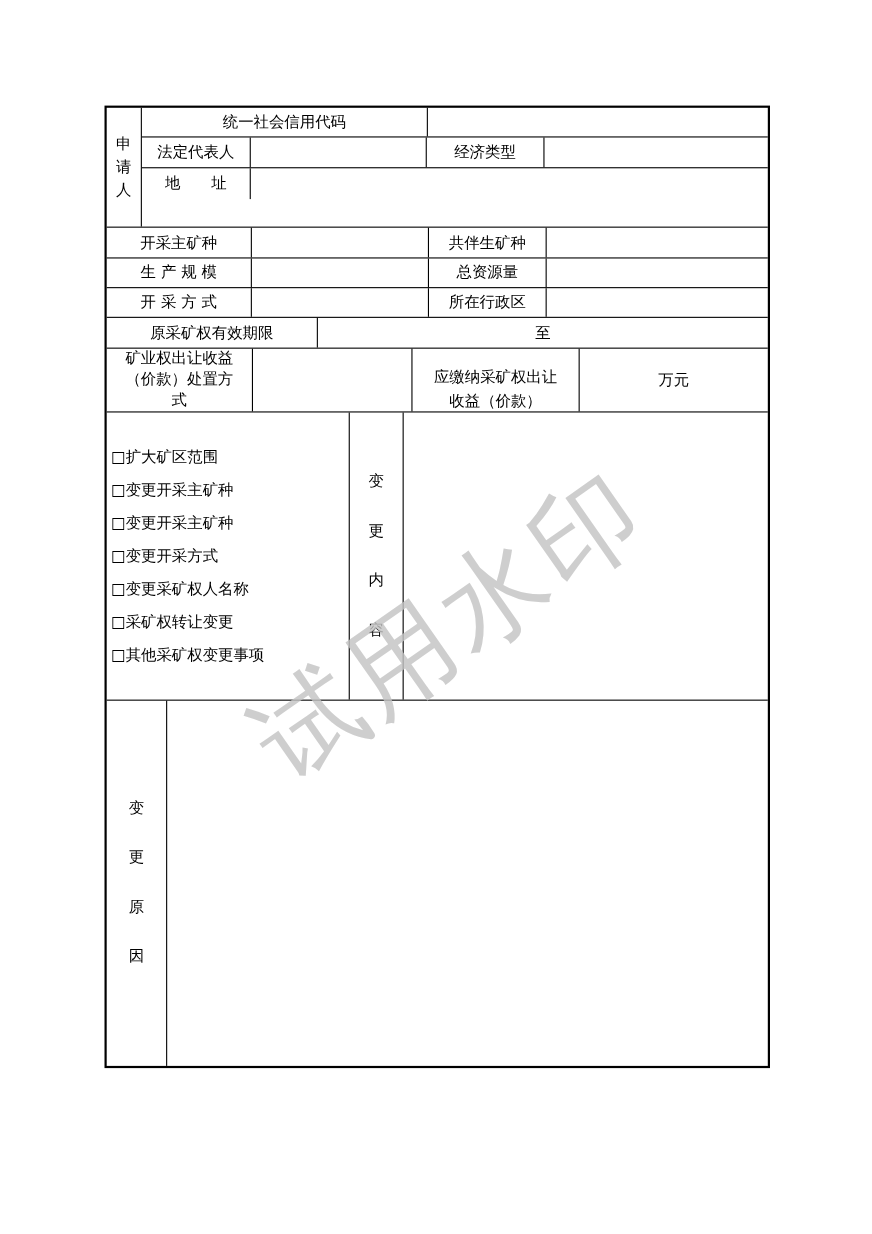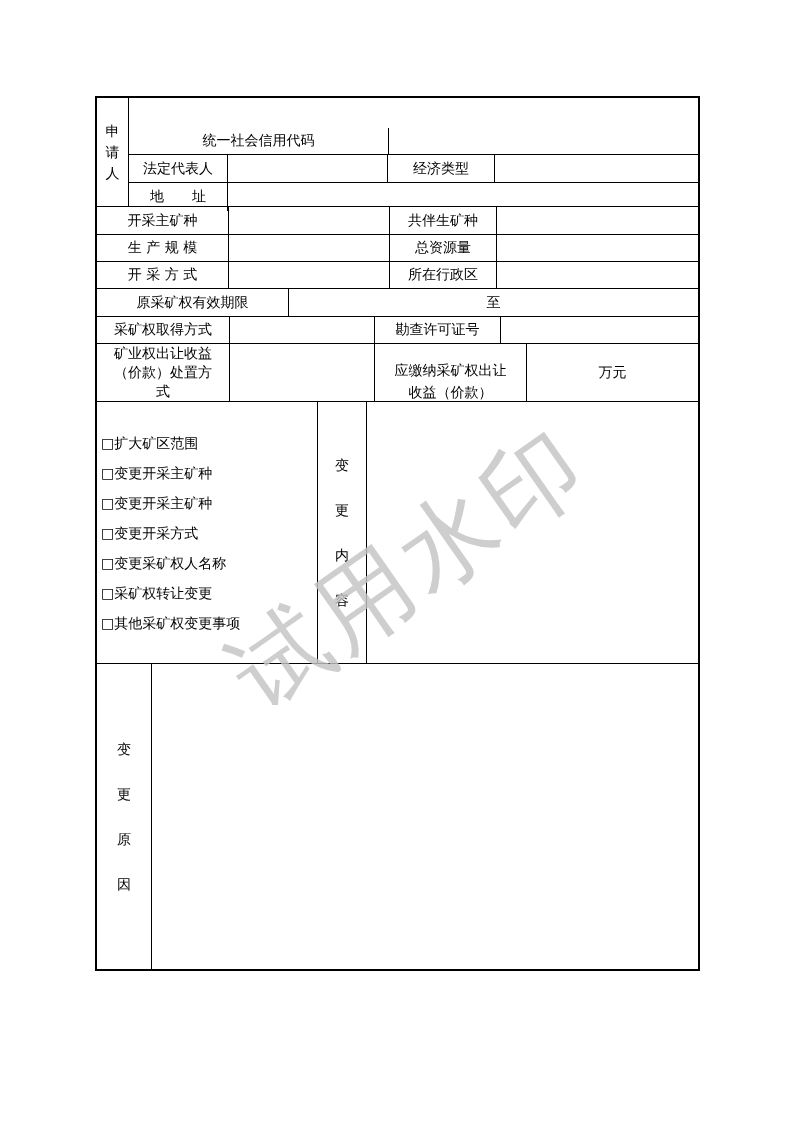--- a/index.html
+++ b/index.html
@@ -7,21 +7,21 @@
     position:relative;width:793px;height:1122px;background:#ffffff;
     font-family:"DejaVu Serif","Liberation Serif",serif;color:#000;overflow:hidden;
   }
   .form-table{
     position:absolute;left:95px;top:96px;width:605px;height:875px;
     border:2px solid #000;display:flex;flex-direction:column;z-index:2;
     box-sizing:border-box;background:transparent;
   }
   .row{display:flex;border-bottom:1px solid #000;box-sizing:border-box;flex:0 0 auto;}
   .row:last-child{border-bottom:none;}
-  .col{display:flex;flex-direction:column;box-sizing:border-box;margin-top:30px;}
+  .col{display:flex;flex-direction:column;box-sizing:border-box;}
   .cell{
     border-right:1px solid #000;display:flex;align-items:center;justify-content:center;
     font-size:14px;box-sizing:border-box;overflow:hidden;
   }
   .cell:last-child{border-right:none;}
   .grow{flex:1 1 auto;}
   .vtext{width:1.1em;word-break:break-all;text-align:center;}
   .v21{line-height:21px;font-family:Liberation Serif, serif;}
   .v45{line-height:45px;}
   .pre{white-space:pre-line;text-align:center;line-height:19px;}
@@ -88,26 +88,20 @@
       <div class="cell grow"></div>
     </div>
 
     <div class="row" style="height:28px">
       <div class="cell" style="width:192px">原采矿权有效期限</div>
       <div class="cell grow">
         <span>至</span>
       </div>
     </div>
 
-    <div class="row" style="height:27px">
-      <div class="cell" style="width:133px">采矿权取得方式</div>
-      <div class="cell" style="width:145px"></div>
-      <div class="cell" style="width:126px">勘查许可证号</div>
-      <div class="cell grow"></div>
-    </div>
 
     <div class="row" style="height:58px">
       <div class="cell" style="width:133px">
         <div class="pre">矿业权出让收益
 （价款）处置方
 式</div>
       </div>
       <div class="cell" style="width:145px"></div>
       <div class="cell" style="width:152px">
         <div class="pre2">应缴纳采矿权出让

